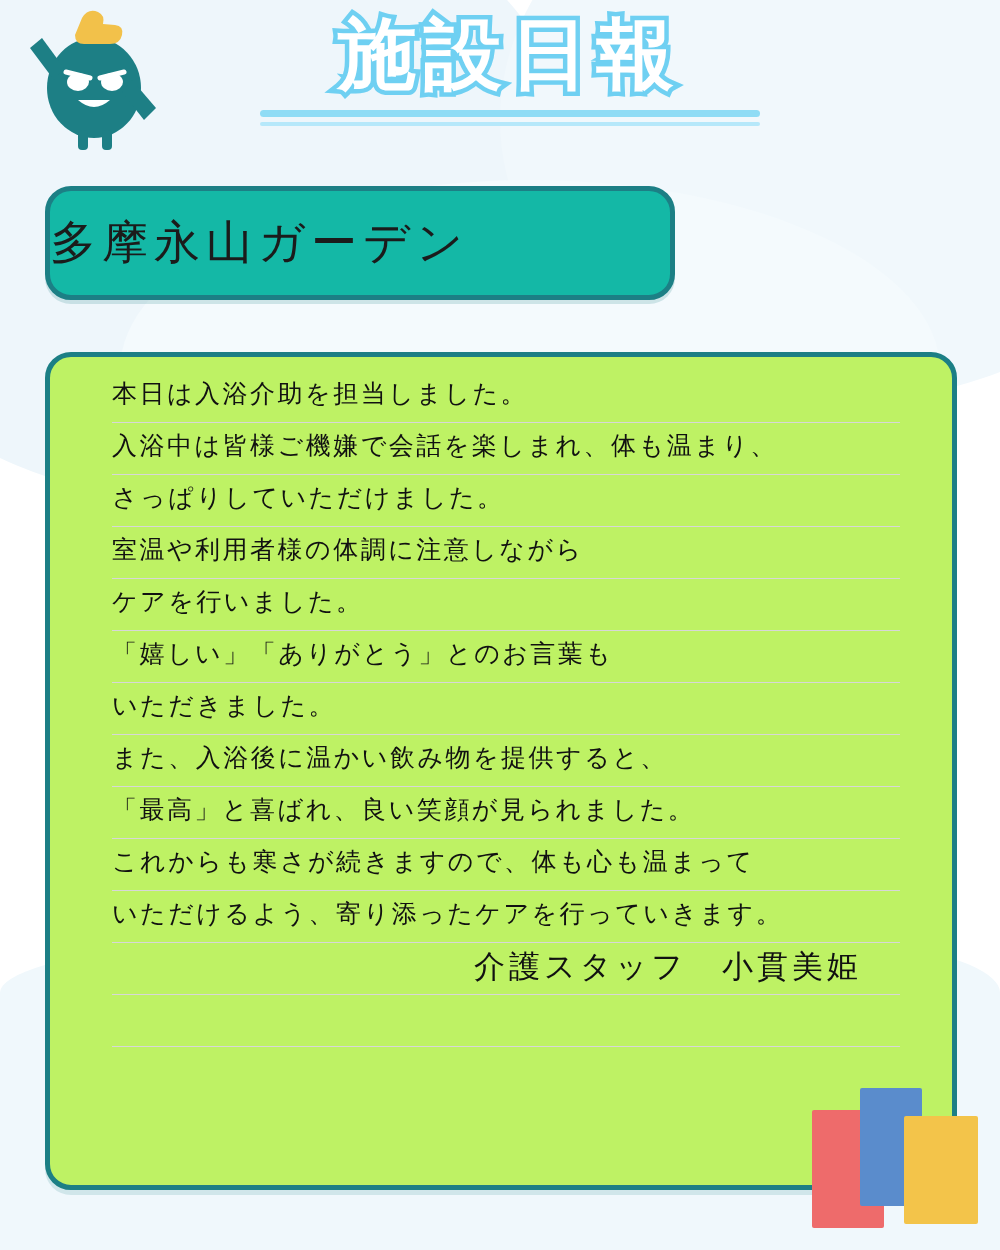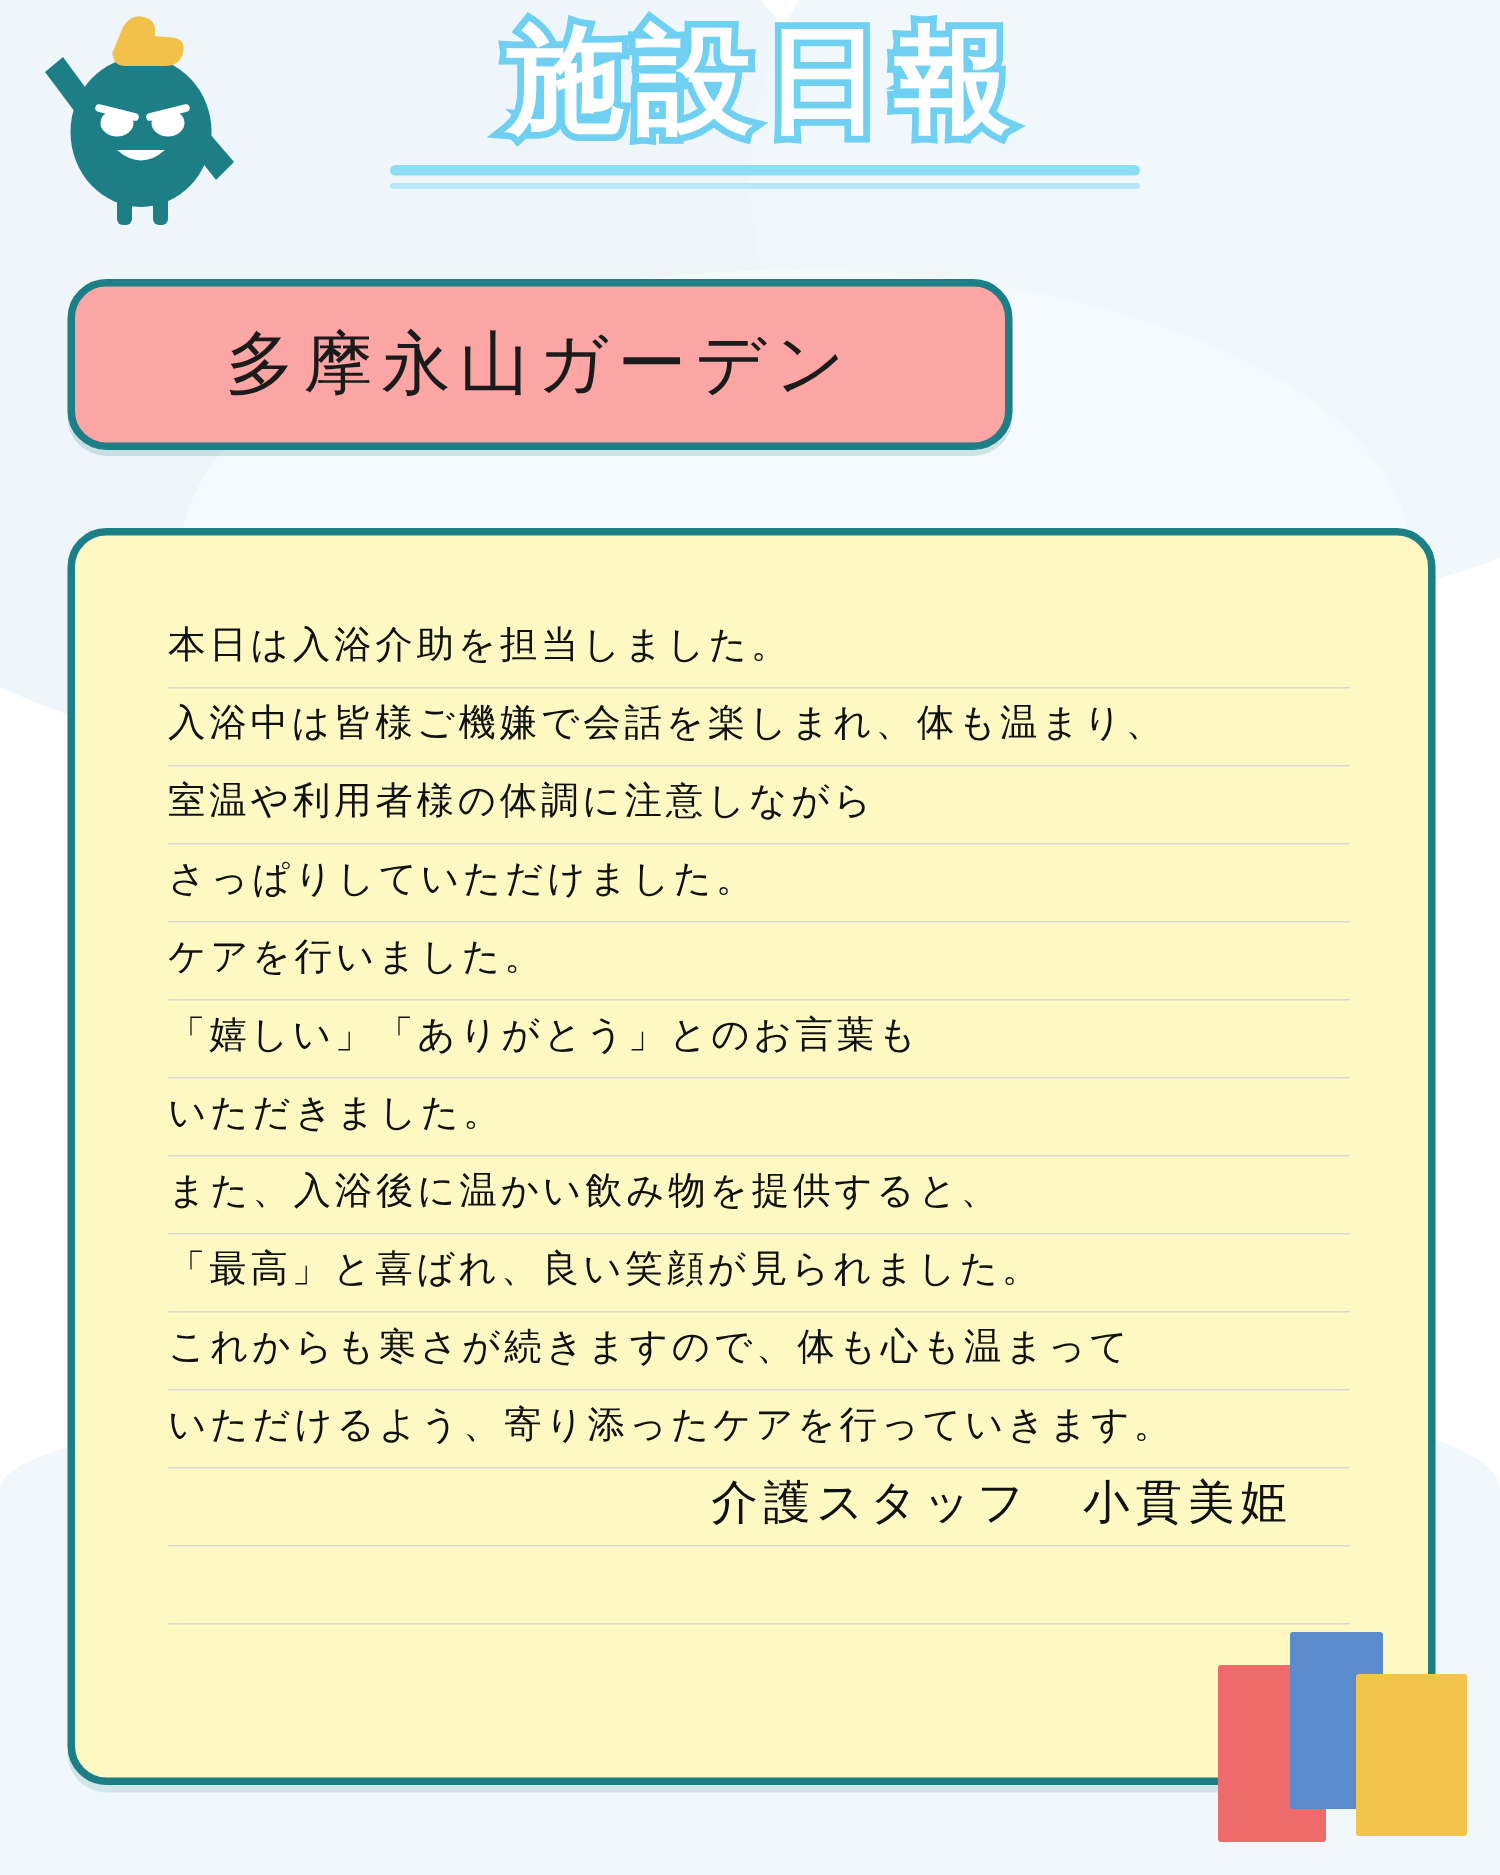--- a/index.html
+++ b/index.html
@@ -114,27 +114,26 @@
   .info-row {
     position: absolute;
     left: 45px;
     top: 186px;
     width: 912px;
     display: flex;
     gap: 16px;
     align-items: stretch;
   }
   .pill {
-    background: #fca5a5;
+    background: #14b8a6;
     border: 5px solid #1c7f85;
     border-radius: 26px;
     box-shadow: 0 4px 0 rgba(28,127,133,0.18);
     display: flex;
     align-items: center;
-    justify-content: center;
     height: 104px;
   }
   .pill-facility {
     flex: 0 0 620px;
   }
   .pill-date {
     flex: 1 1 auto;
   }
   .pill-text {
     font-size: 46px;
@@ -148,26 +147,26 @@
     letter-spacing: 3px;
   }
 
   
   .note-card {
     position: absolute;
     left: 45px;
     top: 352px;
     width: 912px;
     height: 838px;
-    background: #fef9c3;
+    background: #bef264;
     border: 5px solid #1c7f85;
     border-radius: 26px;
     box-shadow: 0 5px 0 rgba(28,127,133,0.15);
     box-sizing: border-box;
-    padding: 50px 52px 20px 62px;
+    padding: 14px 52px 20px 62px;
     overflow: hidden;
   }
   .note-lines {
     display: block;
   }
   .note-line {
     position: relative;
     height: 51px;
     line-height: 46px;
     border-bottom: 1px solid #d7d7d7;
@@ -268,22 +267,22 @@
   <div class="info-row">
     <div class="pill pill-facility">
       <span class="pill-text">多摩永山ガーデン</span>
     </div>
   </div>
 
   <div class="note-card">
     <div class="note-lines">
       <div class="note-line">本日は入浴介助を担当しました。</div>
       <div class="note-line">入浴中は皆様ご機嫌で会話を楽しまれ、体も温まり、</div>
+      <div class="note-line">さっぱりしていただけました。</div>
       <div class="note-line">室温や利用者様の体調に注意しながら</div>
-      <div class="note-line">さっぱりしていただけました。</div>
       <div class="note-line">ケアを行いました。</div>
       <div class="note-line">「嬉しい」「ありがとう」とのお言葉も</div>
       <div class="note-line">いただきました。</div>
       <div class="note-line">また、入浴後に温かい飲み物を提供すると、</div>
       <div class="note-line">「最高」と喜ばれ、良い笑顔が見られました。</div>
       <div class="note-line">これからも寒さが続きますので、体も心も温まって</div>
       <div class="note-line">いただけるよう、寄り添ったケアを行っていきます。</div>
       <div class="note-line signature">介護スタッフ　小貫美姫</div>
       <div class="note-line blank">&nbsp;</div>
     </div>

